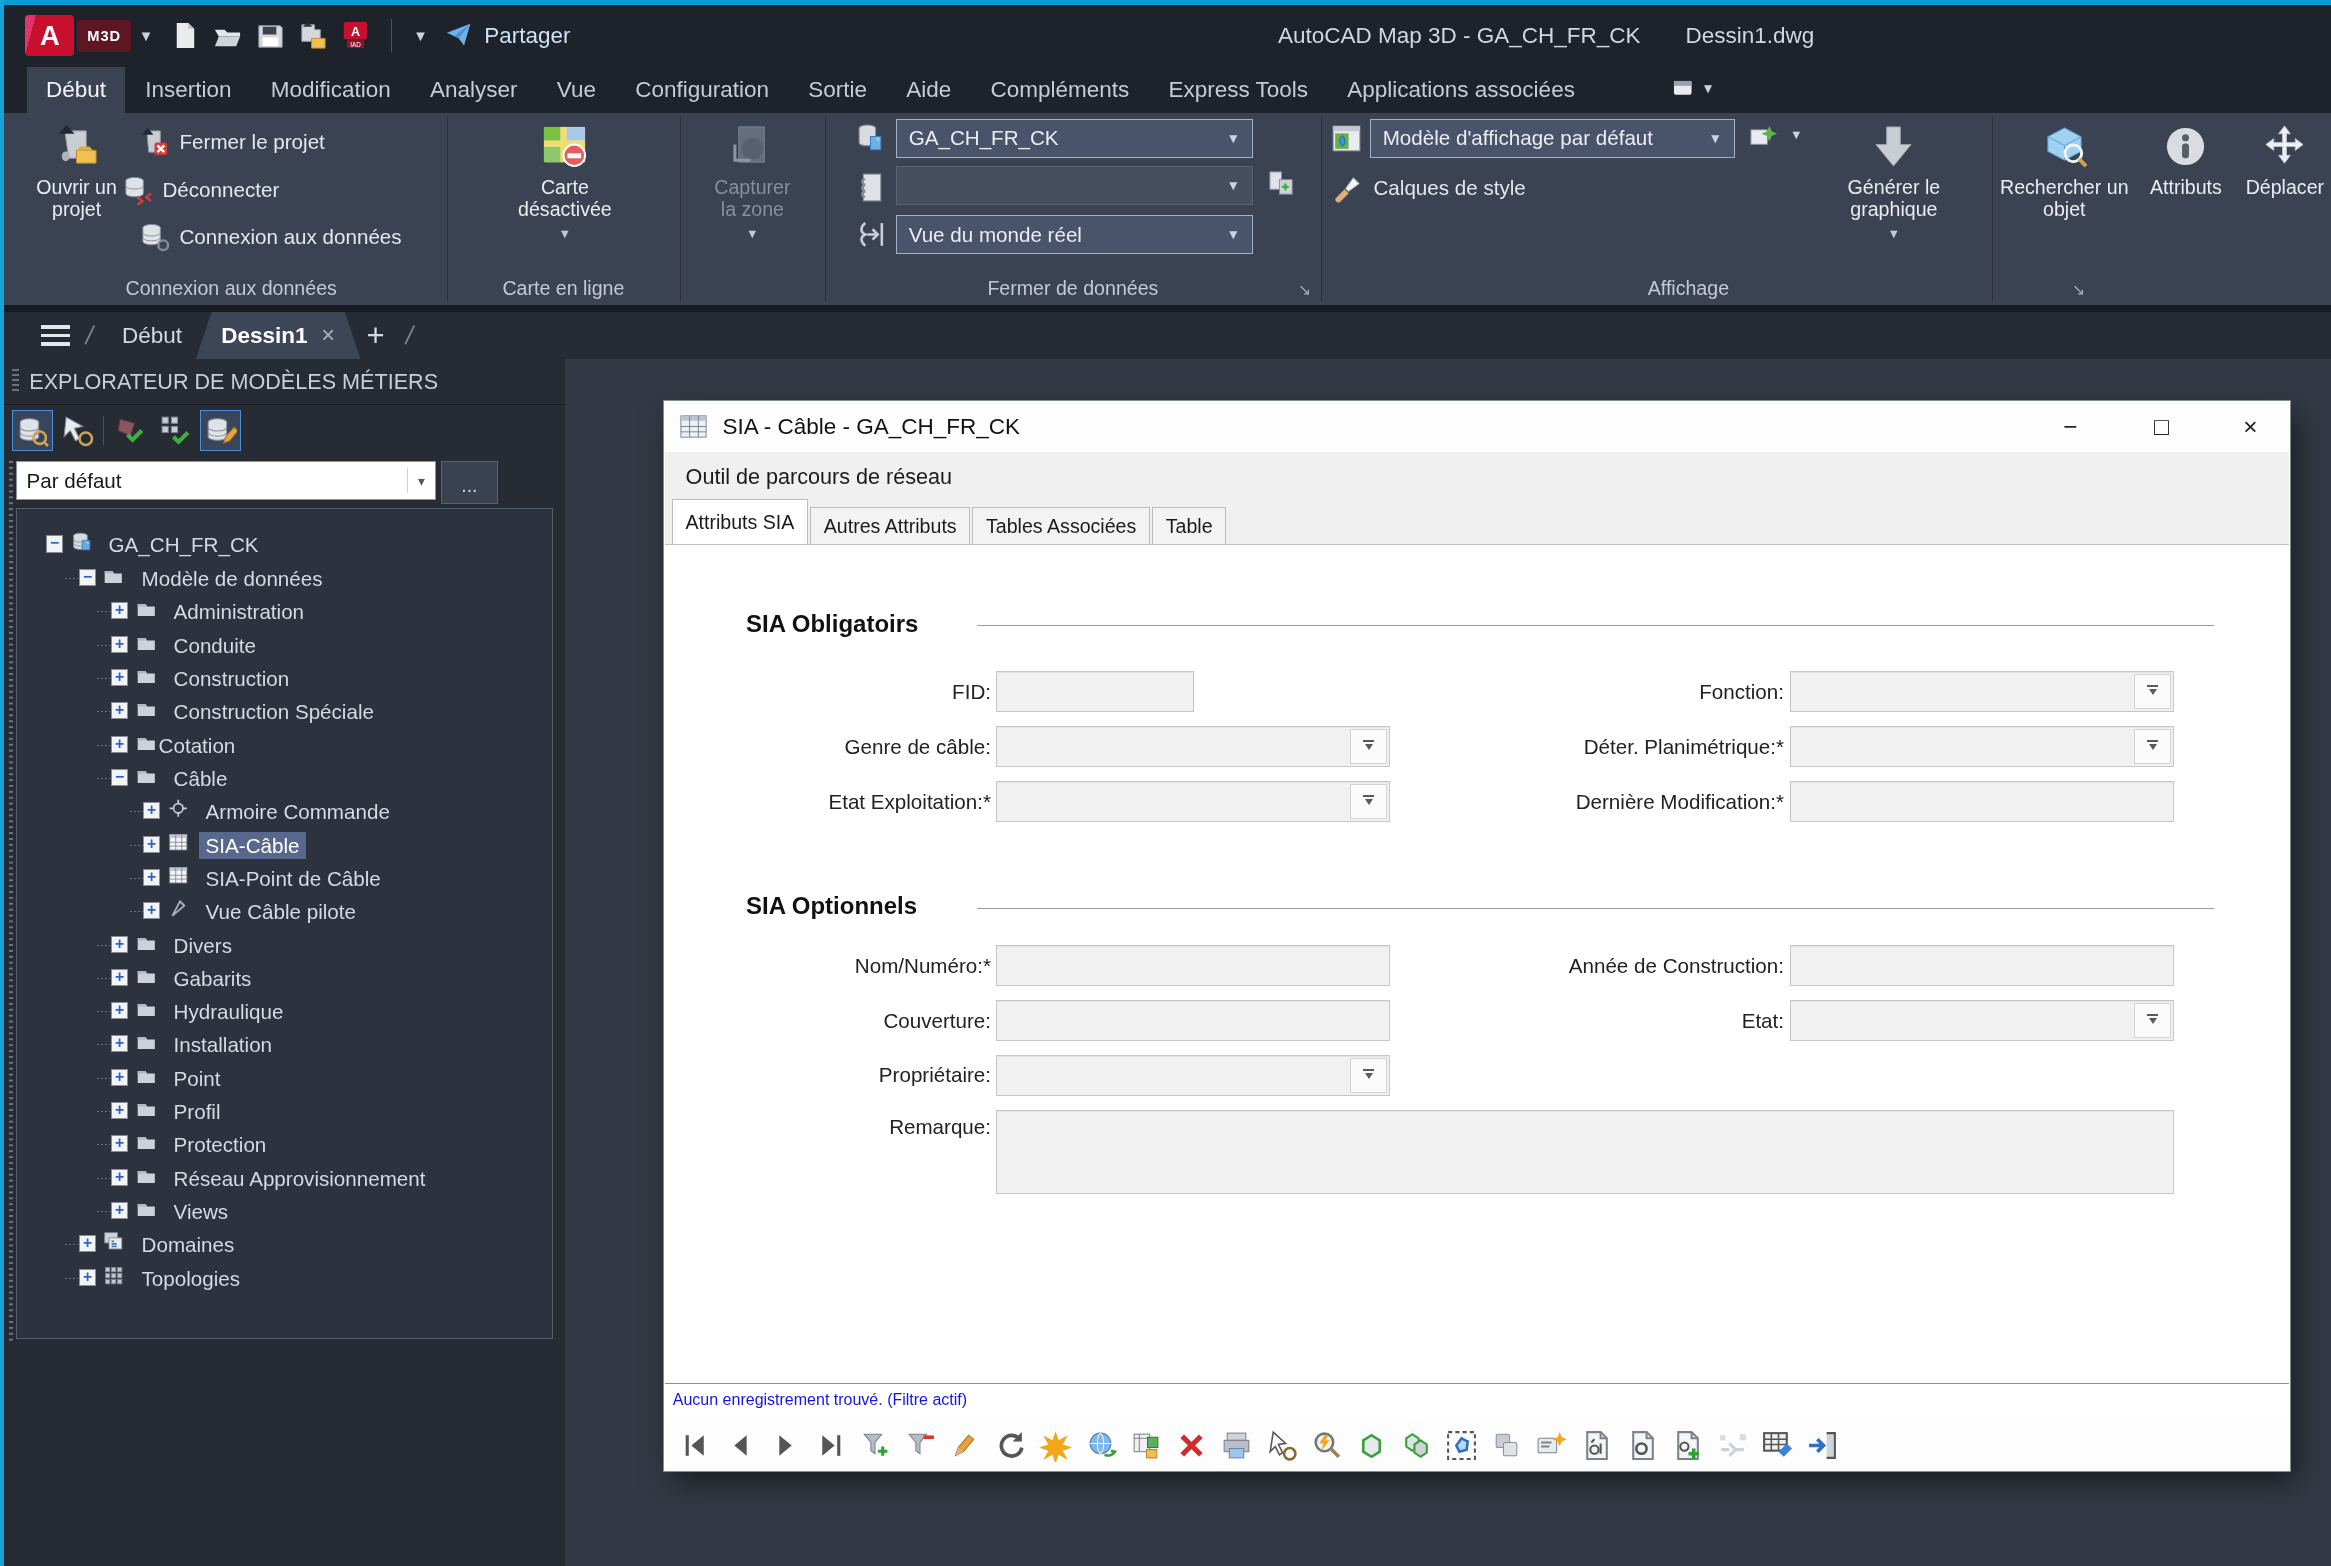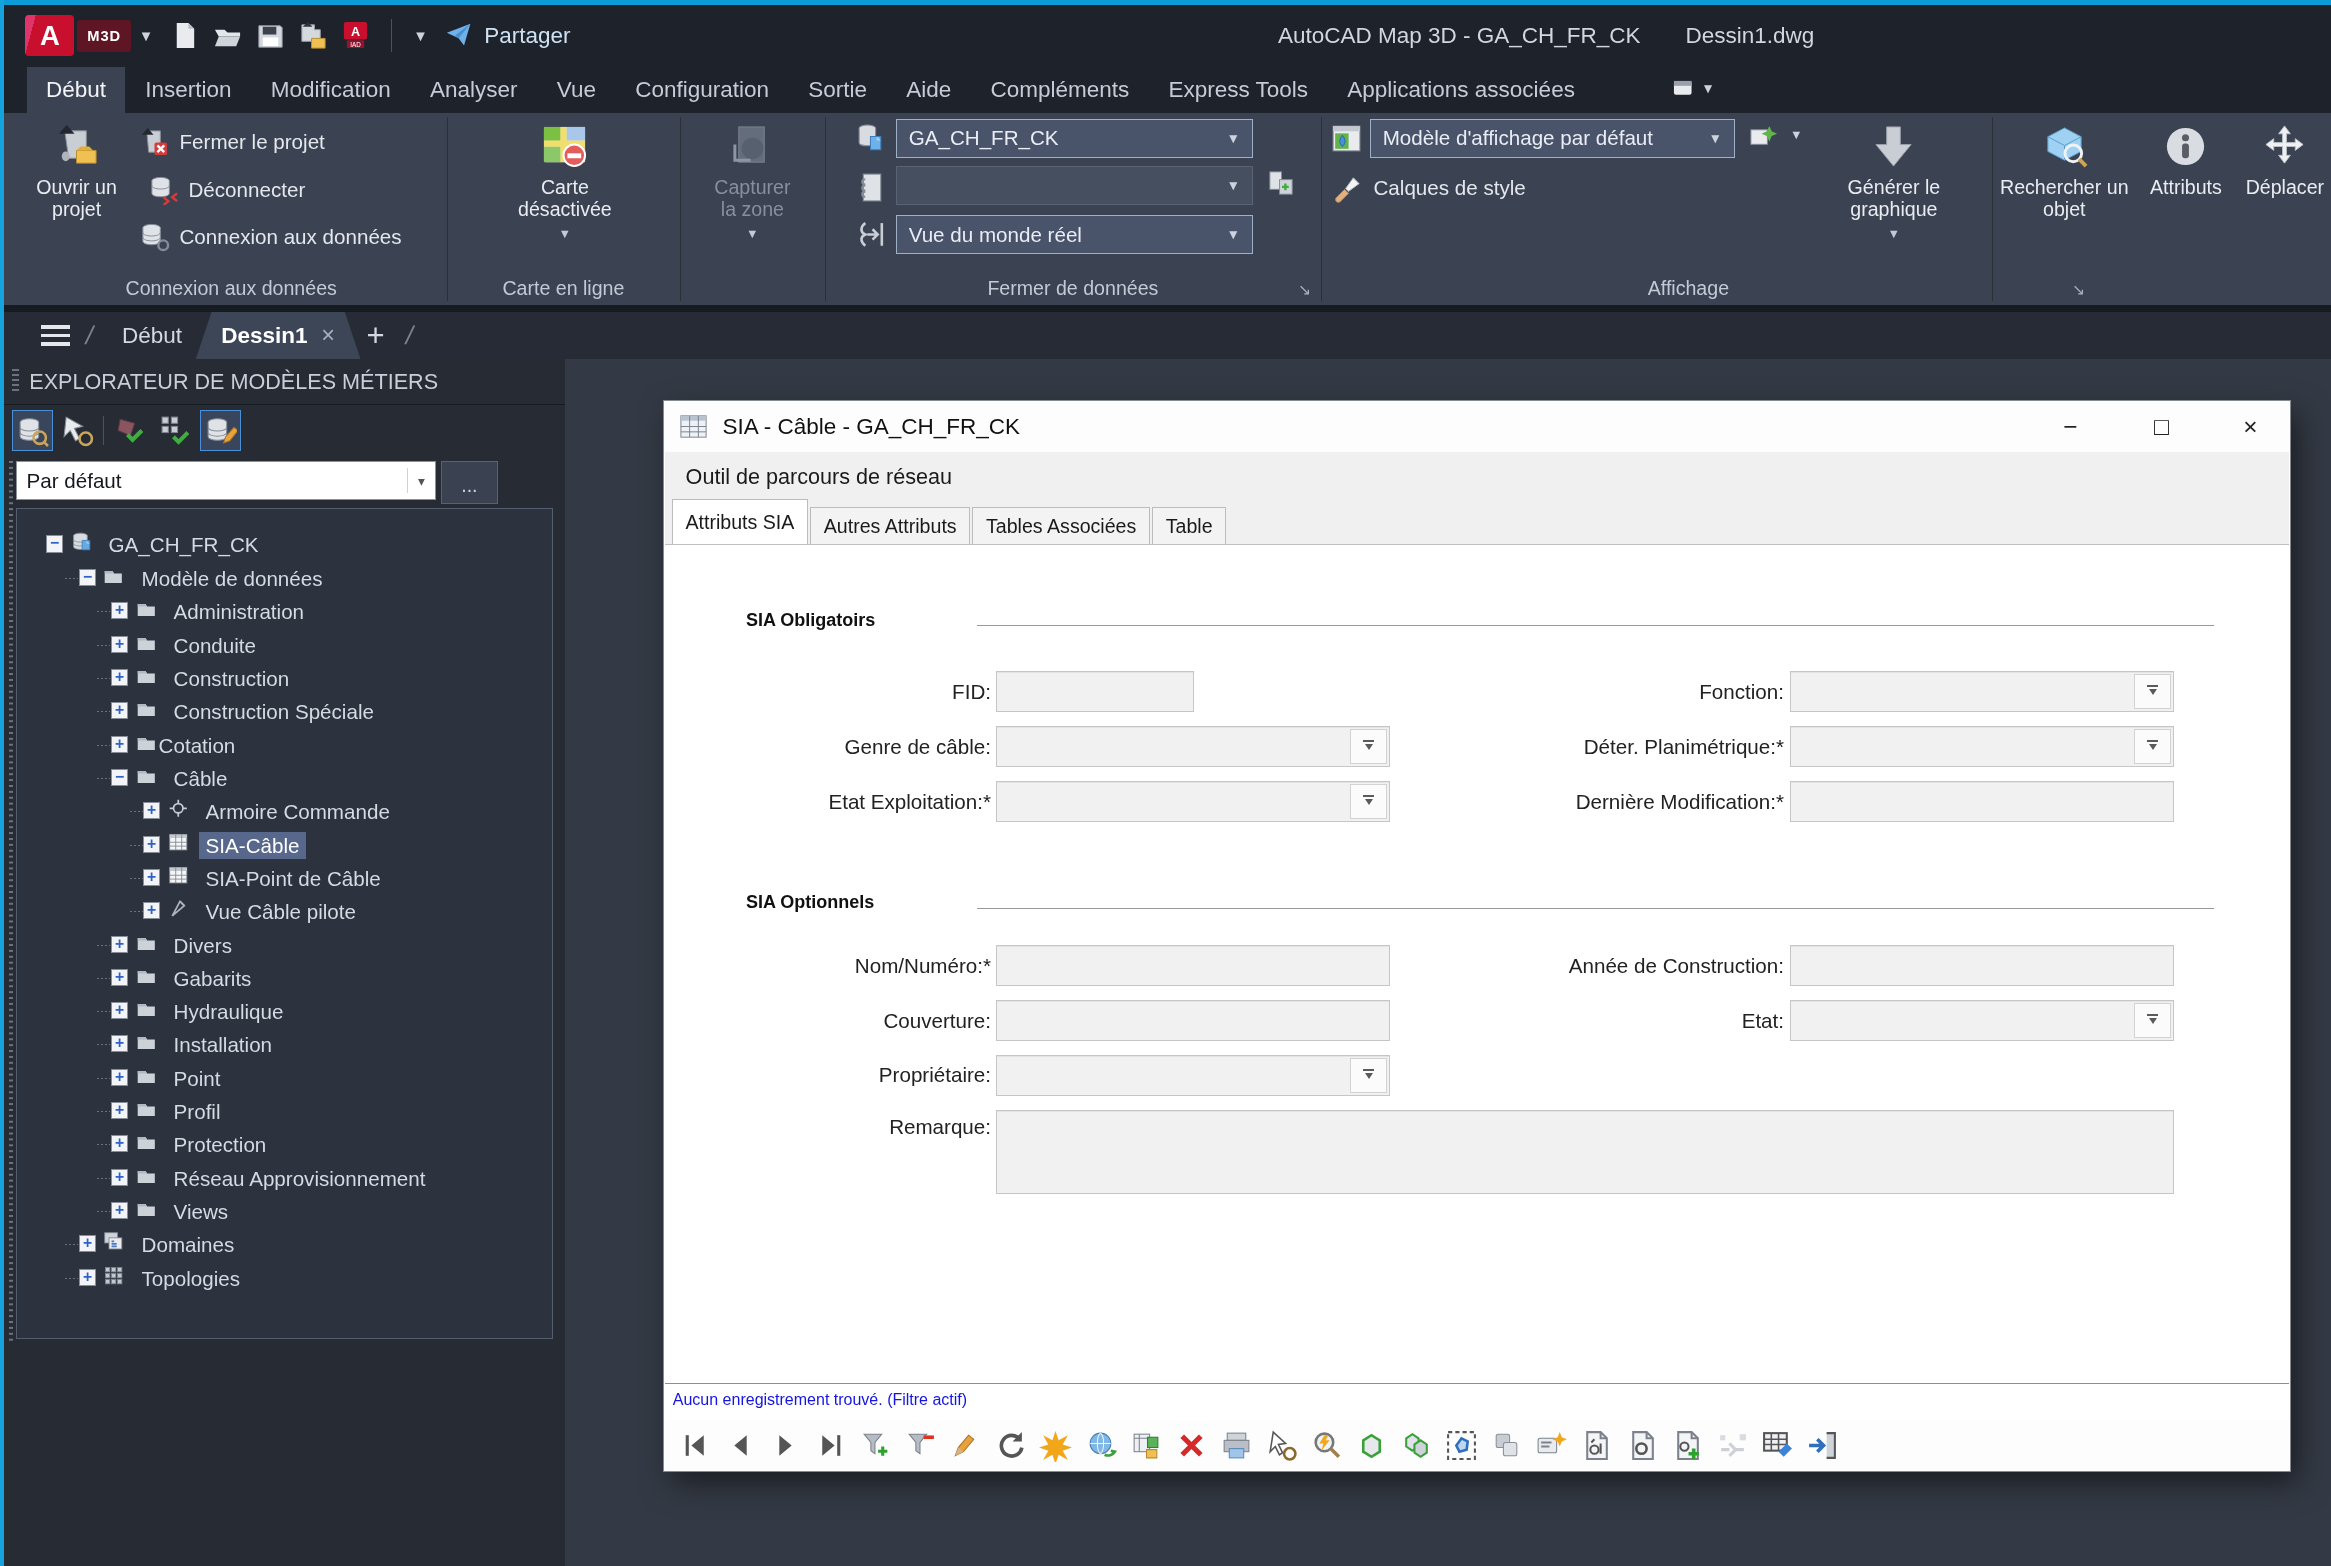--- a/index.html
+++ b/index.html
@@ -106,21 +106,21 @@
   #dlg-title{font-size:22.5px;color:#111;}
   .wbtn{position:absolute;top:7.8px;width:45px;height:37px;display:flex;align-items:center;justify-content:center;
         color:#222;font-size:24.5px;}
   #dlg-gray{position:absolute;left:1px;top:51px;right:1px;height:92px;background:#f0f0f0;}
   #dlg-subtitle{position:absolute;left:21.6px;top:63px;font-size:21.6px;color:#1a1a1a;}
   #dlg-tabs{position:absolute;left:7.8px;top:98px;height:45px;display:flex;align-items:flex-end;}
   .dgtab{height:37px;display:flex;align-items:center;padding:0 12.7px;font-size:19.6px;color:#1a1a1a;
          background:#f3f3f3;border:1px solid #bcbcbc;border-bottom:none;margin-right:2px;box-sizing:border-box;}
   .dgtab.active{height:45px;background:#fff;position:relative;z-index:3;}
   #dlg-content{position:absolute;left:1px;top:143px;right:1px;height:839px;background:#fff;border-top:1px solid #c0c0c0;}
-  .sechead{position:absolute;font-size:18px;font-weight:bold;color:#111;}
+  .sechead{position:absolute;font-size:24px;font-weight:bold;color:#111;}
   .secline{position:absolute;height:1px;background:#9a9a9a;}
   .flabel{position:absolute;font-size:20.6px;color:#222;text-align:right;}
   .ffield{position:absolute;height:41px;background:#f1f1f1;border:1px solid #c6c6c6;box-sizing:border-box;
           box-shadow:inset 0 1px 0 #e4e4e4;}
   .ffield.area{height:84px;}
   .ddbtn{position:absolute;right:2px;top:2px;bottom:2px;width:37px;background:#fbfbfb;border:1px solid #d2d2d2;
          box-sizing:border-box;display:flex;flex-direction:column;align-items:center;justify-content:center;}
   .ddbtn::before{content:"";width:10.8px;height:2px;background:#5a5a5a;margin-bottom:2px;}
   .ddbtn::after{content:"";width:0;height:0;border:4.9px solid transparent;border-top:6.9px solid #5a5a5a;}
   #dlg-status{position:absolute;left:1px;right:1px;top:982px;height:37px;background:#fff;border-top:1px solid #8a8f96;}
@@ -254,21 +254,21 @@
       <span class="ic">
         <svg viewBox="0 0 32 32">
             <path d="M8 4h14v22H10z" fill="#c9cdd4" stroke="#8a9099"></path>
             <path d="M9 1l6 7H3z" fill="#23272f"></path>
             <rect x="16" y="16" width="13" height="13" rx="2" fill="#d43b3b"></rect>
             <path d="M19 19l7 7M26 19l-7 7" stroke="#fff" stroke-width="2.5"></path>
           </svg>
       </span>
       <span>Fermer le projet</span>
     </div>
-    <div class="ritem" style="left:132px;top:55px">
+    <div class="ritem" style="left:106px;top:55px">
       <span class="ic">
         <svg viewBox="0 0 32 32">
             <ellipse cx="13" cy="7" rx="9" ry="3.5" fill="#dfe2e7" stroke="#858c97"></ellipse>
             <path d="M4 7v13c0 2 4 3.5 9 3.5s9-1.5 9-3.5V7" fill="#dfe2e7" stroke="#858c97"></path>
             <path d="M4 12c0 2 4 3.5 9 3.5s9-1.5 9-3.5" fill="none" stroke="#858c97"></path>
             <path d="M16 24l5 4-5 4M30 28l-5-4 5-4" stroke="#d43b3b" stroke-width="2.5" fill="none"></path>
           </svg>
       </span>
       <span>Déconnecter</span>
     </div>

